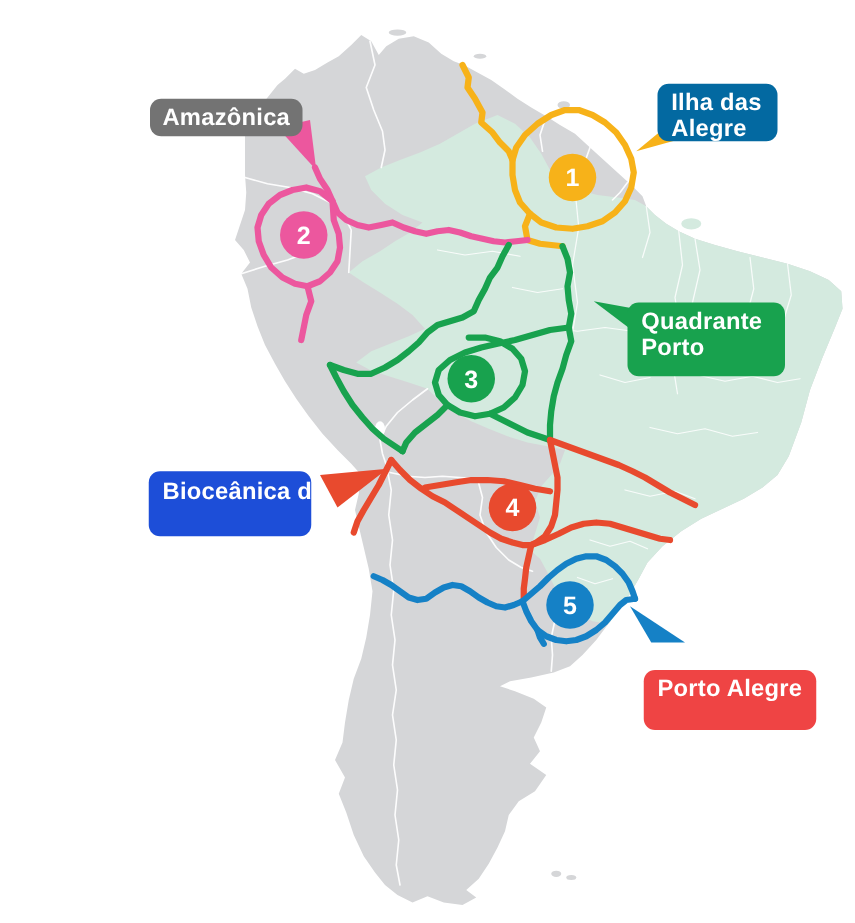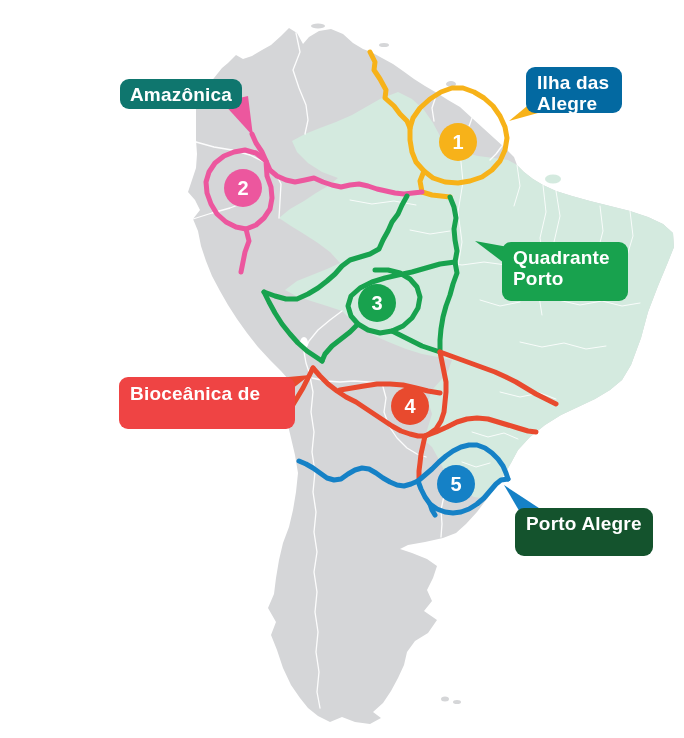--- a/index.html
+++ b/index.html
@@ -123,35 +123,35 @@
       <text class="badge-num" x="243" y="195">2</text>
       <circle cx="377" cy="303" r="19" fill="#18A24E"></circle>
       <text class="badge-num" x="377" y="310">3</text>
       <circle cx="410" cy="406" r="19" fill="#E84A2E"></circle>
       <text class="badge-num" x="410" y="413">4</text>
       <circle cx="456" cy="484" r="19" fill="#1581C6"></circle>
       <text class="badge-num" x="456" y="491">5</text>
     </g>
   </svg>
 
-  <div class="callout single" style="left: 120px; top: 79px; width: 122px; height: 30px; background-color: #0f766e;">
+  <div class="callout single" style="left: 120px; top: 79px; width: 122px; height: 30px; background-color: #737373;">
     <span>Amazônica</span>
   </div>
 
   <div class="callout" style="left: 526px; top: 67px; width: 96px; height: 46px; background-color: #0369a1;">
     <div>Ilha das</div>
     <div>Alegre</div>
   </div>
 
   <div class="callout" style="left: 502px; top: 242px; width: 126px; height: 59px; background-color: rgb(24, 162, 78);">
     <div>Quadrante</div>
     <div>Porto</div>
   </div>
 
-  <div class="callout" style="left: 119px; top: 377px; width: 176px; height: 52px; padding-top: 6px; background-color: #ef4444;">
+  <div class="callout" style="left: 119px; top: 377px; width: 130px; height: 52px; padding-top: 6px; background-color: #1d4ed8;">
     <div>Bioceânica de</div>
   </div>
 
-  <div class="callout" style="left: 515px; top: 508px; width: 138px; height: 48px; background-color: #14532d;">
+  <div class="callout" style="left: 515px; top: 536px; width: 138px; height: 48px; background-color: #ef4444;">
     <div>Porto Alegre</div>
   </div>
 
 </div>
 
 </body></html>

